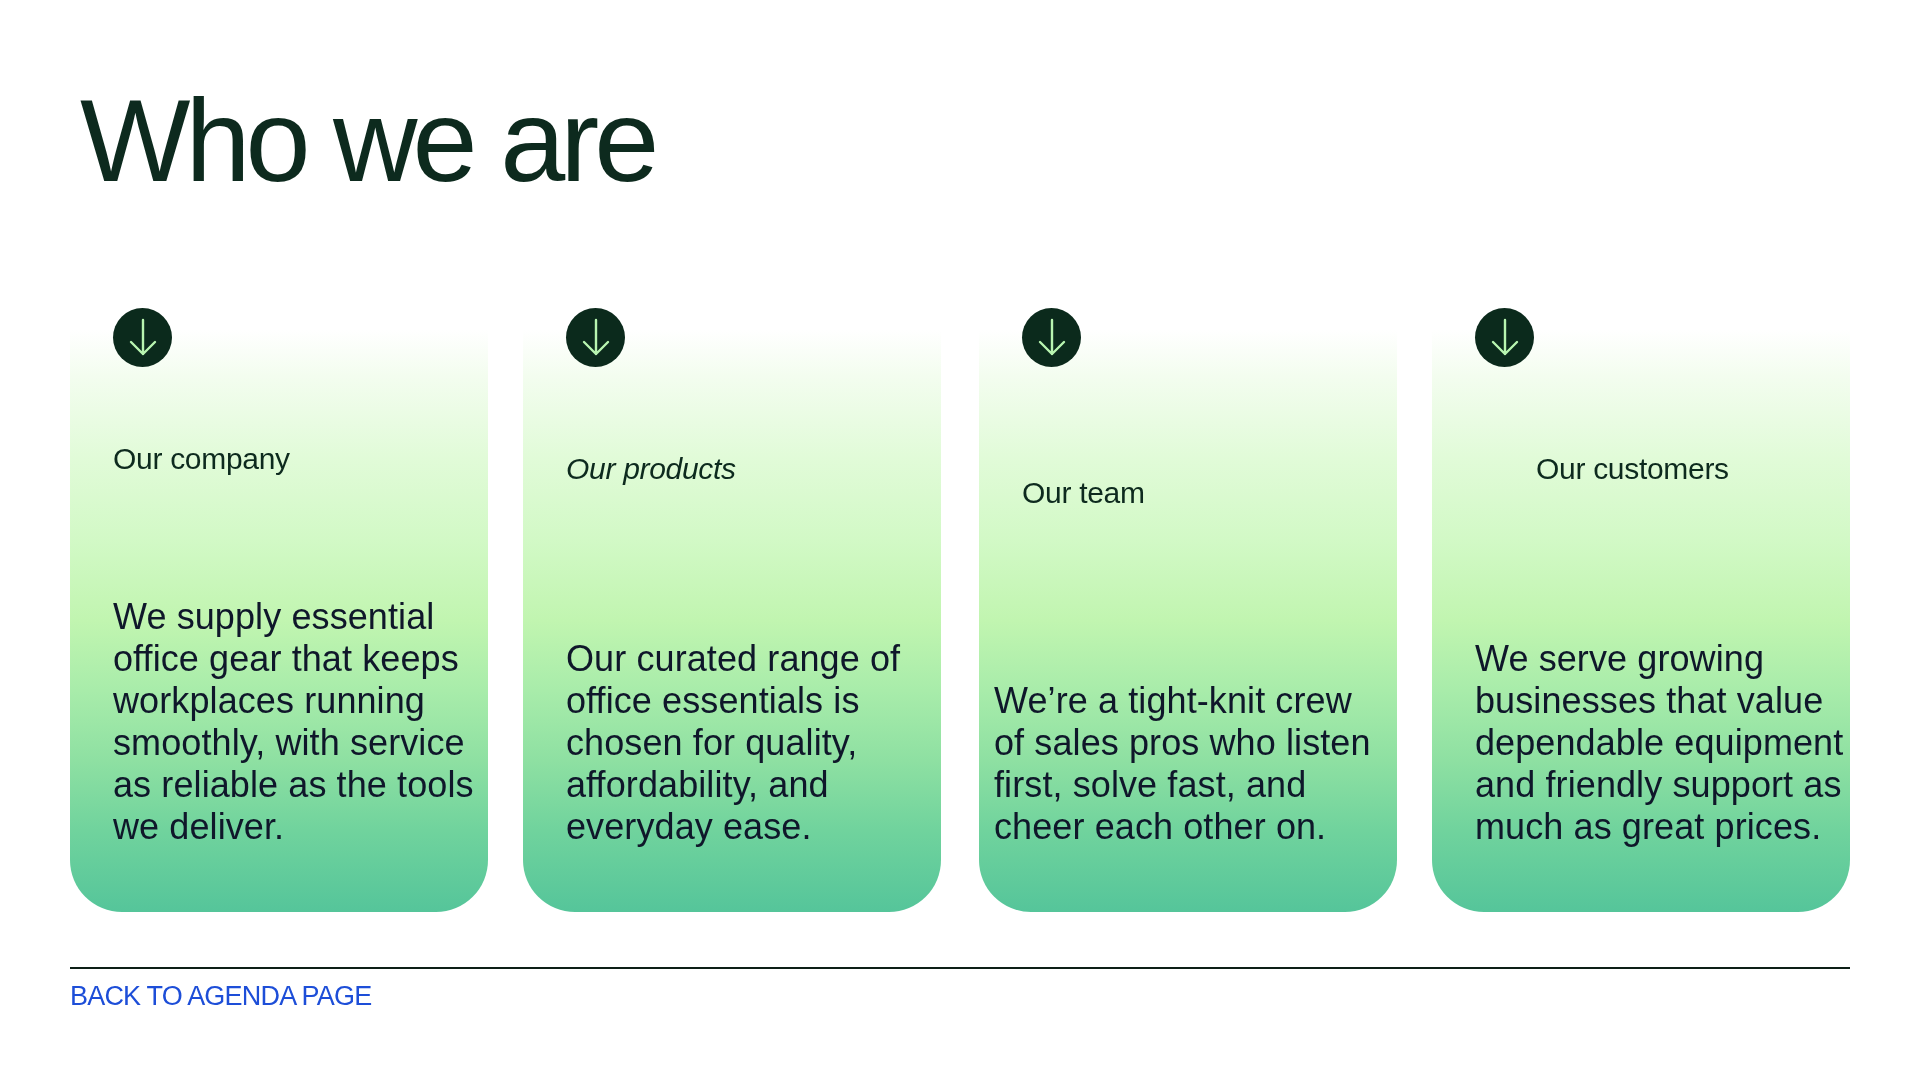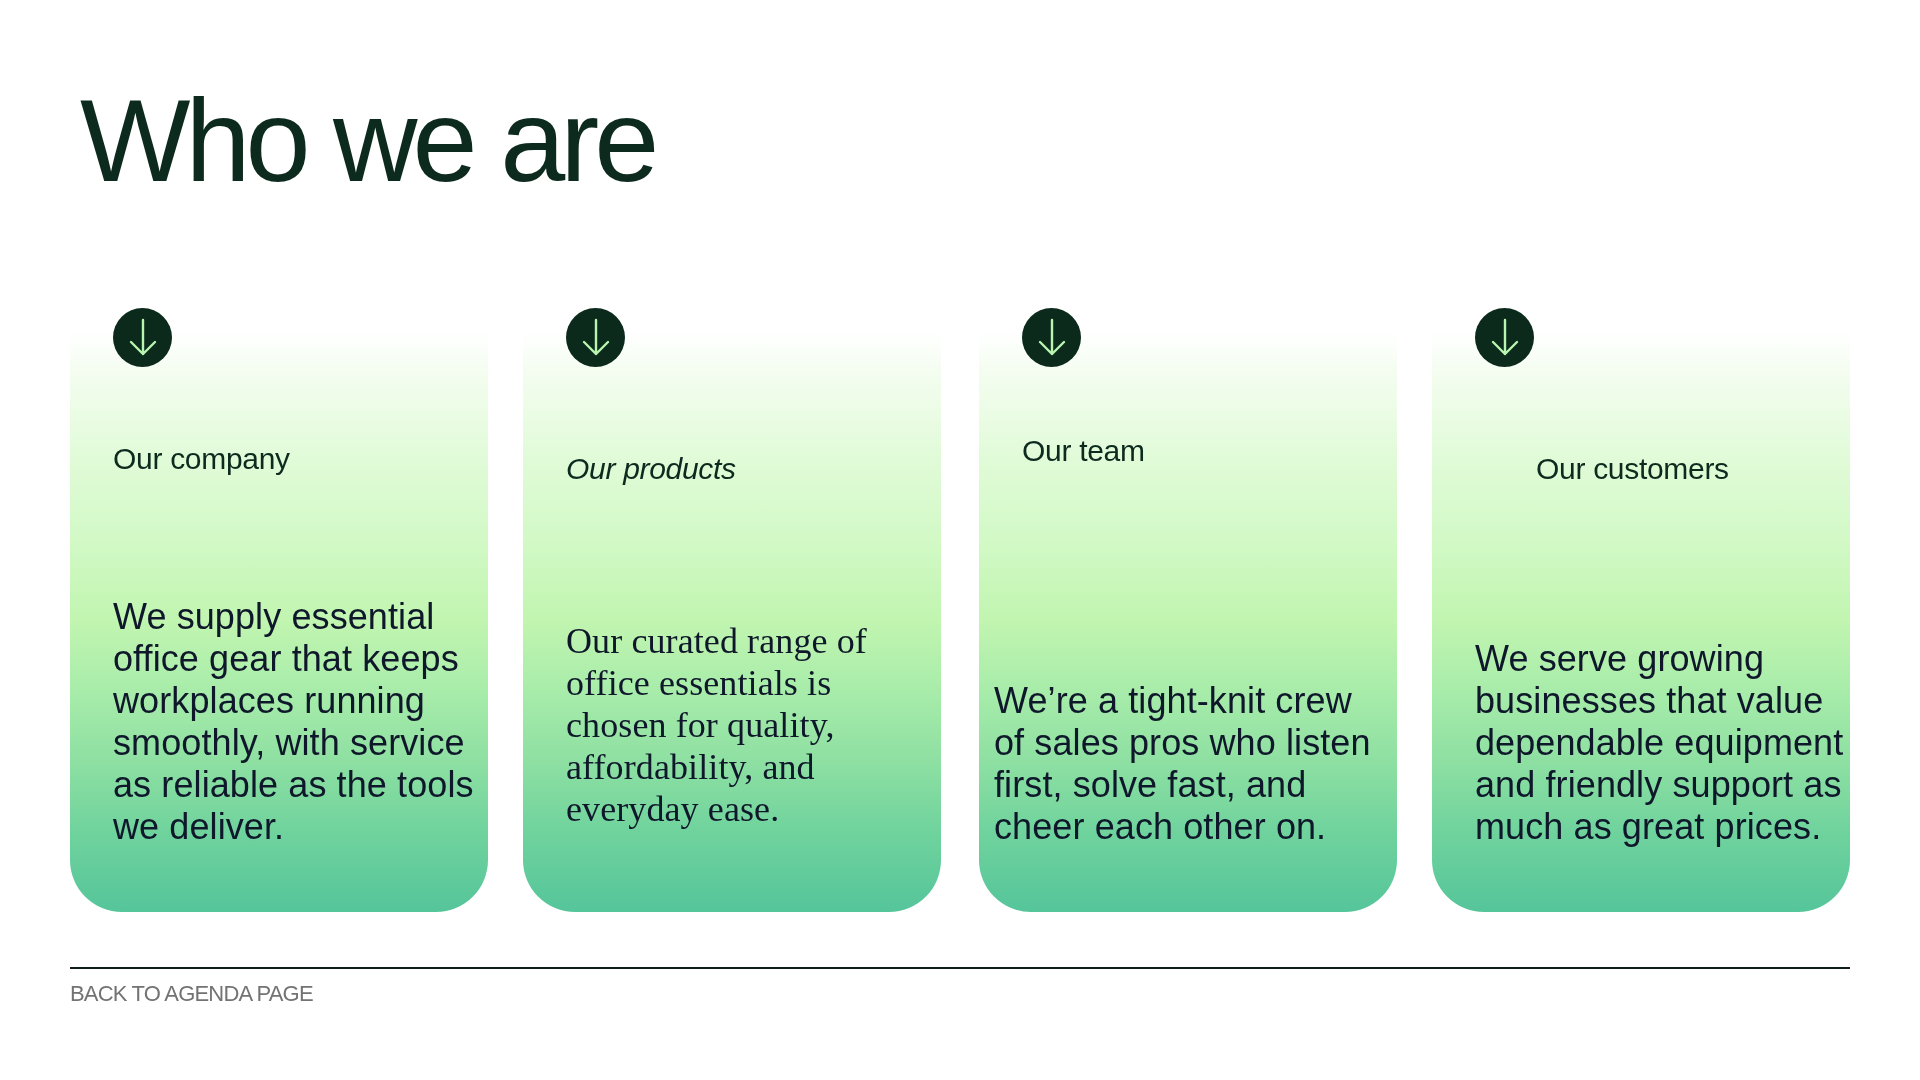--- a/index.html
+++ b/index.html
@@ -40,22 +40,22 @@
     letter-spacing: -0.3px; white-space: nowrap; line-height: 1;
   }
   .card-body {
     position: absolute; font-size: 36px; line-height: 42px; color: #0f172a;
     white-space: pre-line; letter-spacing: 0.1px;
   }
   .divider {
     position: absolute; left: 70px; top: 967px; width: 1780px; height: 2px; background: #0d1f17;
   }
   .footer-link {
-    position: absolute; left: 70px; top: 983px; font-size: 22px; letter-spacing: -0.8px;
-    color: #737373; cursor: pointer; line-height: 1;
+    position: absolute; left: 70px; top: 983px; font-size: 27px; letter-spacing: -0.8px;
+    color: #1d4ed8; cursor: pointer; line-height: 1;
   }
 </style>
 </head>
 <body>
 
 <h1 class="title">Who we are</h1>
 
 <div class="card" style="left:70px;"></div>
 <div class="icon-circle" style="left:113px;">
   <svg viewBox="0 0 34 42">
@@ -70,33 +70,33 @@
 as reliable as the tools
 we deliver.</div>
 
 <div class="card" style="left:523px;"></div>
 <div class="icon-circle" style="left:566px;">
   <svg viewBox="0 0 34 42">
       <path d="M17 3 V37 M5 25 L17 37 L29 25" fill="none" stroke="#b8f5b0" stroke-width="2.4" stroke-linecap="round" stroke-linejoin="round"></path>
     </svg>
 </div>
 <div class="card-title" style="left:566px; top:454px;font-style:italic;">Our products</div>
-<div class="card-body" style="left:566px; top:620px;font-family:Liberation Serif, serif;">Our curated range of
+<div class="card-body" style="left:566px; top:638px;">Our curated range of
 office essentials is
 chosen for quality,
 affordability, and
 everyday ease.</div>
 
 <div class="card" style="left:979px;"></div>
 <div class="icon-circle" style="left:1022px;">
   <svg viewBox="0 0 34 42">
       <path d="M17 3 V37 M5 25 L17 37 L29 25" fill="none" stroke="#b8f5b0" stroke-width="2.4" stroke-linecap="round" stroke-linejoin="round"></path>
     </svg>
 </div>
-<div class="card-title" style="left:1022px; top:436px;">Our team</div>
+<div class="card-title" style="left:1022px; top:478px;">Our team</div>
 <div class="card-body" style="left:994px; top:680px;">We’re a tight-knit crew
 of sales pros who listen
 first, solve fast, and
 cheer each other on.</div>
 
 <div class="card" style="left:1432px;"></div>
 <div class="icon-circle" style="left:1475px;">
   <svg viewBox="0 0 34 42">
       <path d="M17 3 V37 M5 25 L17 37 L29 25" fill="none" stroke="#b8f5b0" stroke-width="2.4" stroke-linecap="round" stroke-linejoin="round"></path>
     </svg>

